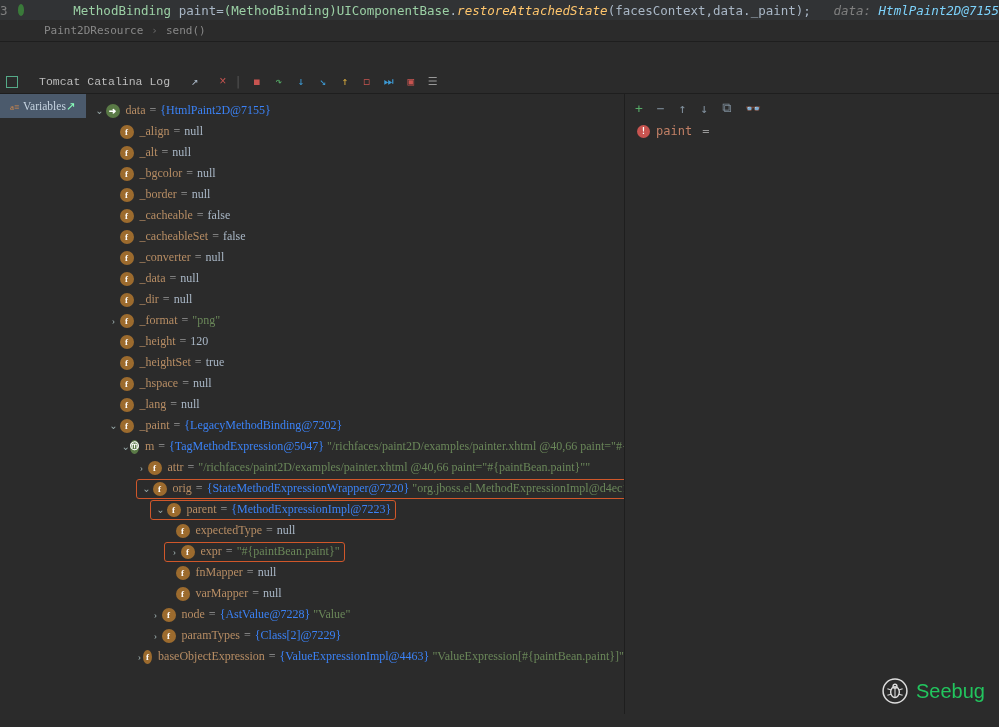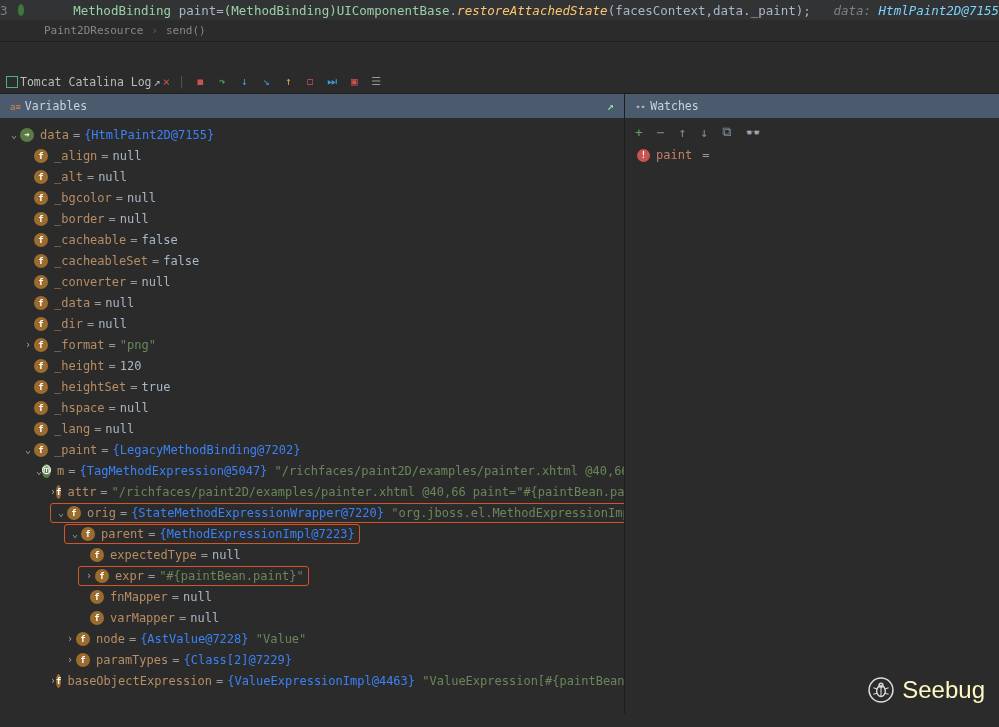--- a/index.html
+++ b/index.html
@@ -51,22 +51,22 @@
   .tool-bar {
     margin-top: 28px;
     height: 24px;
     display:flex; align-items:center;
     padding: 0 6px;
     gap: 8px;
     border-bottom: 1px solid #1e1e1e;
   }
   .tool-bar .tiny { width:14px; text-align:center; font-size:11px; }
   .tab-title {
-    display:flex; align-items:center; gap:2px;
-    color:#bbb; font-size:11.5px;
+    display:flex; align-items:center; gap:21px;
+    color:#bbb; font-size:11.5px;font-family:Liberation Mono, monospace;
   }
   .tab-title .t-icon { width:12px;height:12px;border:1px solid #5a8; }
   .t-pop  { color:#a9b7c6; }
   .t-x    { color:#c75450; }
   .ic { font-size:12px; }
 
   .split {
     display:flex;
     height: 620px;
     position: relative;
@@ -76,21 +76,21 @@
     background: #4b5a6c;
     display:flex; align-items:center;
     padding: 0 10px;
     color: #c6d4e1;
     font-size: 11.5px;
     justify-content: space-between;
   }
   .panel-left {
     width: 625px;
     border-right: 1px solid #1e1e1e;
-    display:flex; flex-direction:column;
+    display:flex; flex-direction:row;font-family:Liberation Serif, serif;
   }
   .panel-right {
     flex:1;
     display:flex; flex-direction:column;
   }
   .watch-bar {
     display:flex; gap:14px; align-items:center;
     padding: 6px 10px;
     font-size: 13px;
     color:#7d8c99;
@@ -150,22 +150,22 @@
 
   .red-box {
     border:1.5px solid #d0572a;
     border-radius:3px;
     padding: 0 4px;
     display:inline-flex; align-items:center; height:20px;
   }
   .seebug {
     position:absolute; right:14px; bottom:10px;
     display:flex; align-items:center; gap:8px;
-    color:#fef9c3; font-family: -apple-system, sans-serif;
-    font-size:24px;
+    color:#22c55e; font-family: -apple-system, sans-serif;
+    font-size:20px;
   }
   .seebug svg { width:26px;height:26px; }
 </style>
 </head>
 <body>
 
 <div class="code-bar">
   <span class="gutter">3</span>
   <span class="bp"></span>
   <span style="width:80px"></span>
@@ -437,23 +437,20 @@
         <span class="n-key">baseObjectExpression</span>
         <span class="n-eq">=</span>
         <span class="n-obj">{ValueExpressionImpl@4463}</span>
         <span>&nbsp;</span>
         <span class="n-str">"ValueExpression[#{paintBean.paint}]"</span>
       </div>
     </div>
   </div>
 
   <div class="panel-right">
-    <div class="panel-header">
-      <span><span style="color:#6ab06a;font-size:9px;margin-right:4px">👓</span><span>Watches</span></span>
-    </div>
     <div class="watch-bar">
       <span class="plus">+</span>
       <span>−</span>
       <span>↑</span>
       <span>↓</span>
       <span>⧉</span>
       <span style="color:#6ab06a">👓</span>
     </div>
     <div class="watch-row">
       <span class="watch-err-icon">!</span>

